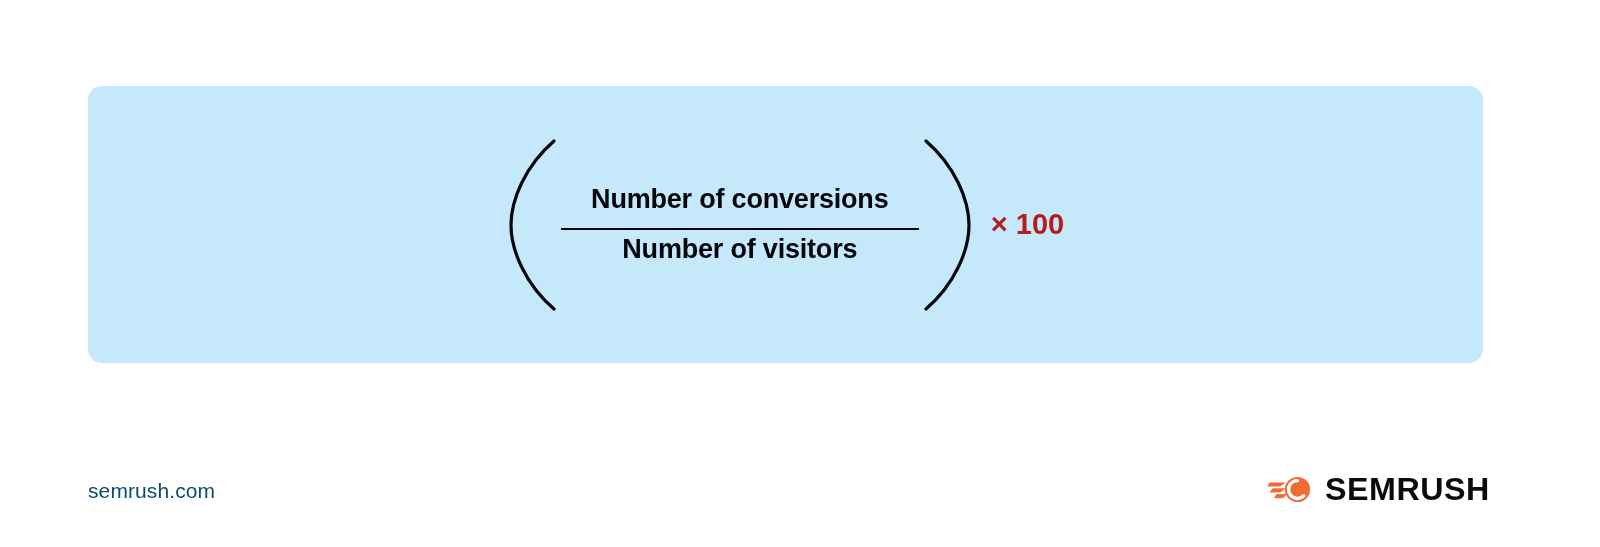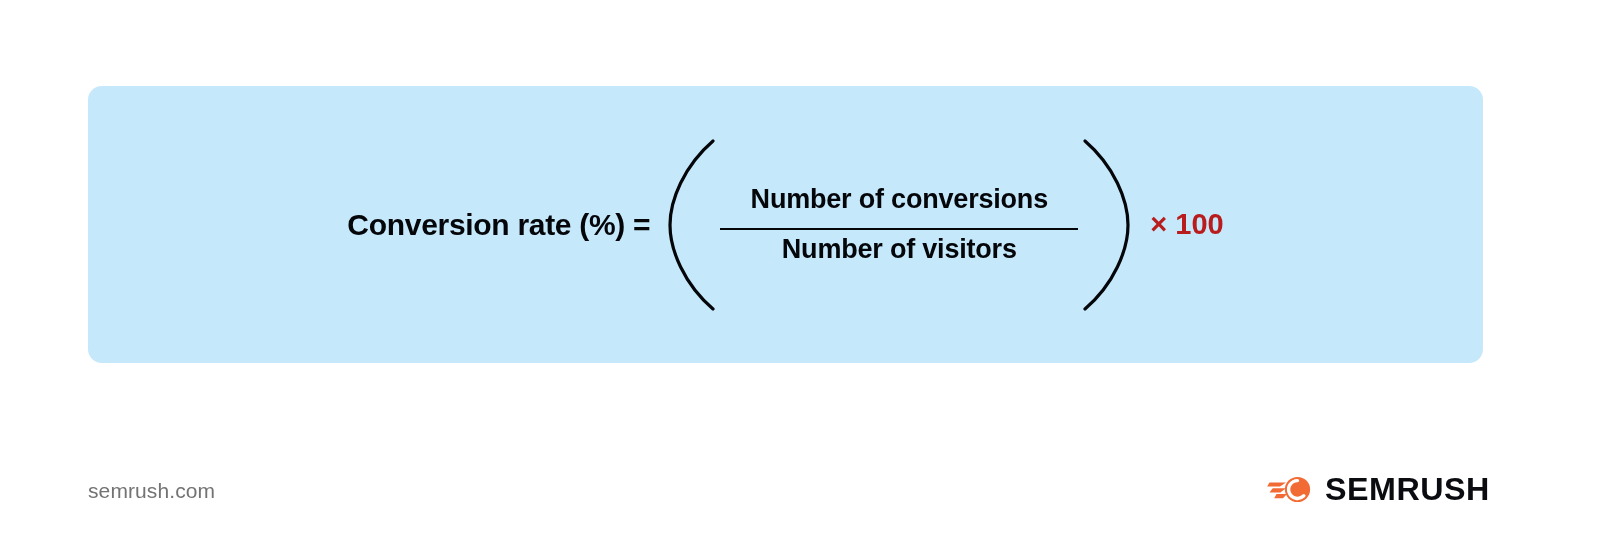--- a/index.html
+++ b/index.html
@@ -105,21 +105,21 @@
     margin-left: 18px;
   }
 
   
   .footer-url {
     position: absolute;
     left: 88px;
     top: 479px;
     font-family: "Liberation Sans", sans-serif;
     font-size: 21px;
-    color: #737373;
+    color: #0c4a6e;
     letter-spacing: 0.1px;
     white-space: nowrap;
   }
 
   .brand {
     position: absolute;
     right: 116px;
     top: 473px;
     display: flex;
     align-items: center;
@@ -144,21 +144,20 @@
     transform-origin: left center;
   }
 </style>
 </head>
 <body>
 
 <div class="formula-panel">
 
   <div class="equation">
 
-    <span class="eq-lhs">Conversion rate (%) =</span>
 
     <span class="paren-group">
 
       <span class="paren">
         <svg viewBox="0 0 52 174" fill="none" aria-hidden="true">
           <path d="M47 3 C 18 28, 4 62, 4 87 C 4 112, 18 146, 47 171" stroke="#05060a" stroke-width="3.2" stroke-linecap="round" fill="none"></path>
         </svg>
       </span>
 
       <span class="fraction">

